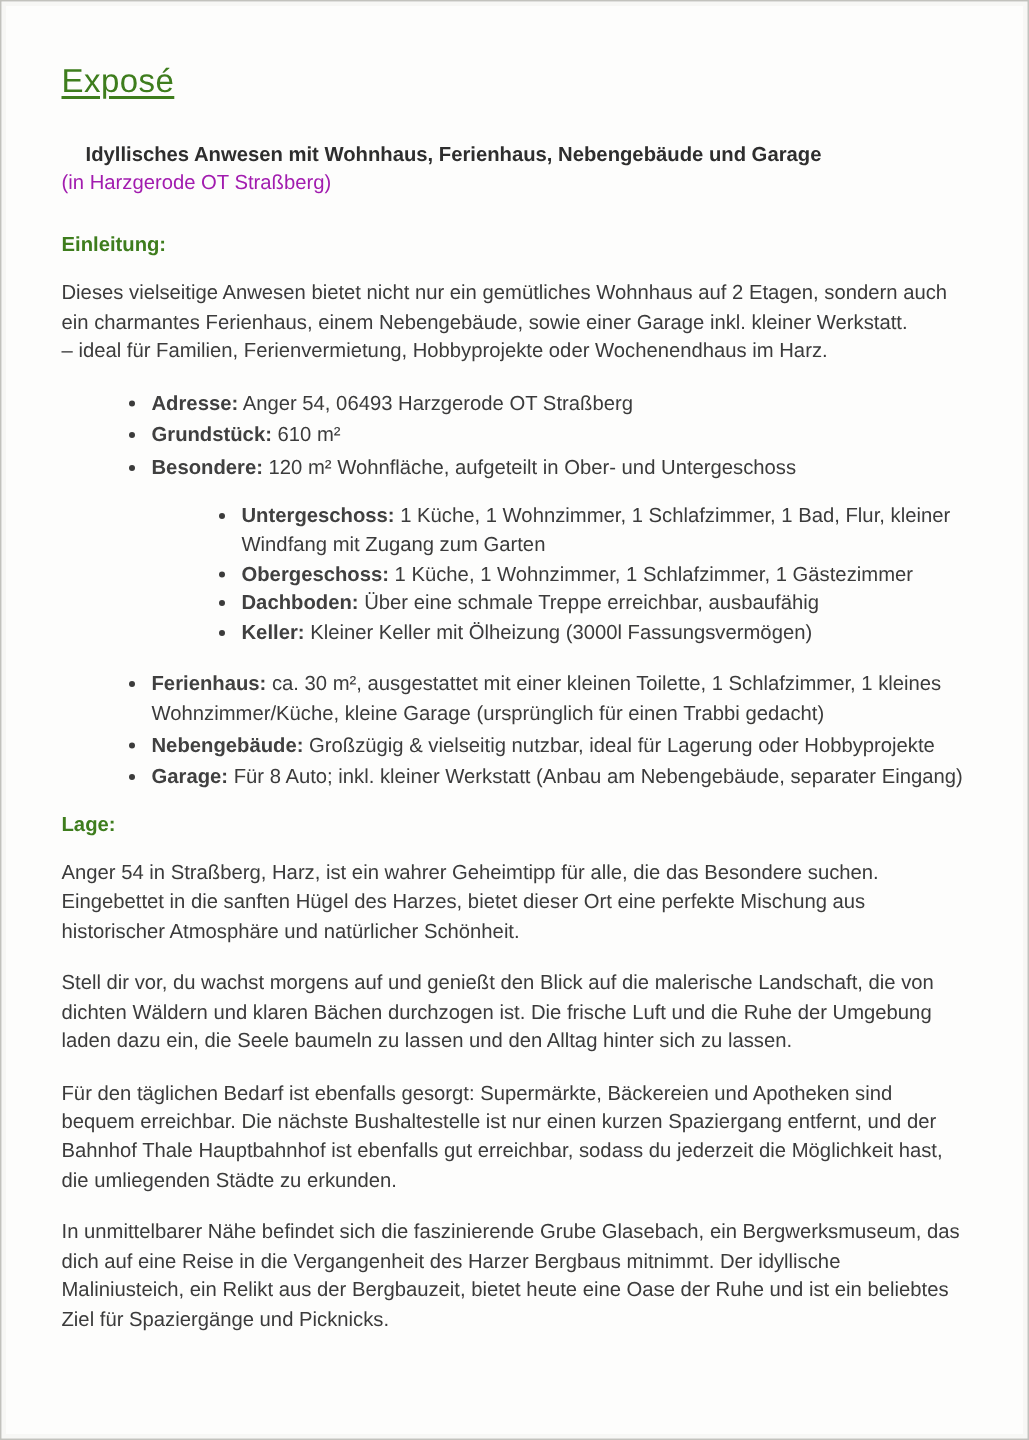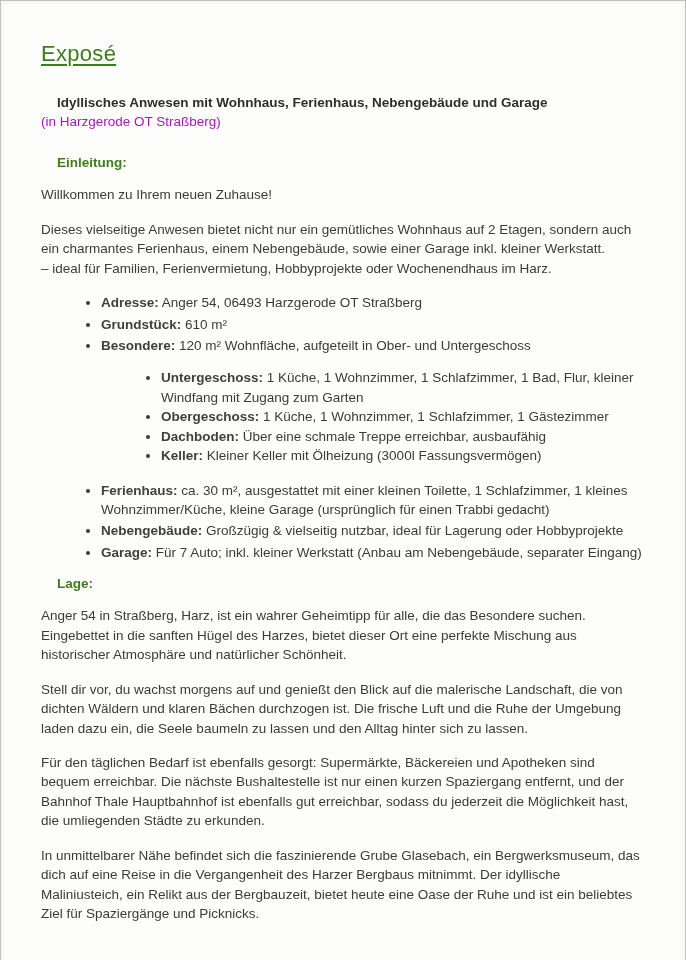--- a/index.html
+++ b/index.html
@@ -40,21 +40,21 @@
   .subheadline {
     font-size: 13.5px;
     color: #a21caf;
     line-height: 1.42;
     margin-bottom: 24px;
   }
   .section-heading {
     color: var(--accent);
     font-size: 13.5px;
     font-weight: bold;
-    margin: 0 0 15px 16px;
+    margin: 0 0 15px 0;
   }
   p.body-text {
     font-size: 13.5px;
     line-height: 1.44;
     margin: 0 0 15px 0;
     white-space: pre-line;
   }
   .section { margin-bottom: 8px; }
   ul.bullets {
     list-style: disc;
@@ -76,21 +76,20 @@
 
 <div class="sheet">
 
   <div class="doc-title">Exposé</div>
 
   <div class="headline">Idyllisches Anwesen mit Wohnhaus, Ferienhaus, Nebengebäude und Garage</div>
   <div class="subheadline">(in Harzgerode OT Straßberg)</div>
 
   <div class="section">
     <div class="section-heading">Einleitung:</div>
-    <p class="body-text">Willkommen zu Ihrem neuen Zuhause!</p>
     <p class="body-text">Dieses vielseitige Anwesen bietet nicht nur ein gemütliches Wohnhaus auf 2 Etagen, sondern auch ein charmantes Ferienhaus, einem Nebengebäude, sowie einer Garage inkl. kleiner Werkstatt.
 – ideal für Familien, Ferienvermietung, Hobbyprojekte oder Wochenendhaus im Harz.</p>
   </div>
 
   <div class="section">
 
     <ul class="bullets">
       <li>
         <span class="bullet-label">Adresse:</span><span> Anger 54, 06493 Harzgerode OT Straßberg</span>
       </li>
@@ -114,21 +113,21 @@
           </li>
         </ul>
       </li>
       <li>
         <span class="bullet-label">Ferienhaus:</span><span> ca. 30 m², ausgestattet mit einer kleinen Toilette, 1 Schlafzimmer, 1 kleines Wohnzimmer/Küche, kleine Garage (ursprünglich für einen Trabbi gedacht)</span>
       </li>
       <li>
         <span class="bullet-label">Nebengebäude:</span><span> Großzügig &amp; vielseitig nutzbar, ideal für Lagerung oder Hobbyprojekte</span>
       </li>
       <li>
-        <span class="bullet-label">Garage:</span><span> Für 7 Auto; inkl. kleiner Werkstatt (Anbau am Nebengebäude, separater Eingang)</span>
+        <span class="bullet-label">Garage:</span><span> Für 8 Auto; inkl. kleiner Werkstatt (Anbau am Nebengebäude, separater Eingang)</span>
       </li>
     </ul>
   </div>
 
   <div class="section">
     <div class="section-heading">Lage:</div>
     <p class="body-text">Anger 54 in Straßberg, Harz, ist ein wahrer Geheimtipp für alle, die das Besondere suchen. Eingebettet in die sanften Hügel des Harzes, bietet dieser Ort eine perfekte Mischung aus historischer Atmosphäre und natürlicher Schönheit.</p>
     <p class="body-text">Stell dir vor, du wachst morgens auf und genießt den Blick auf die malerische Landschaft, die von dichten Wäldern und klaren Bächen durchzogen ist. Die frische Luft und die Ruhe der Umgebung laden dazu ein, die Seele baumeln zu lassen und den Alltag hinter sich zu lassen.</p>
     <p class="body-text">Für den täglichen Bedarf ist ebenfalls gesorgt: Supermärkte, Bäckereien und Apotheken sind bequem erreichbar. Die nächste Bushaltestelle ist nur einen kurzen Spaziergang entfernt, und der Bahnhof Thale Hauptbahnhof ist ebenfalls gut erreichbar, sodass du jederzeit die Möglichkeit hast, die umliegenden Städte zu erkunden.</p>
     <p class="body-text">In unmittelbarer Nähe befindet sich die faszinierende Grube Glasebach, ein Bergwerksmuseum, das dich auf eine Reise in die Vergangenheit des Harzer Bergbaus mitnimmt. Der idyllische Maliniusteich, ein Relikt aus der Bergbauzeit, bietet heute eine Oase der Ruhe und ist ein beliebtes Ziel für Spaziergänge und Picknicks.</p>

